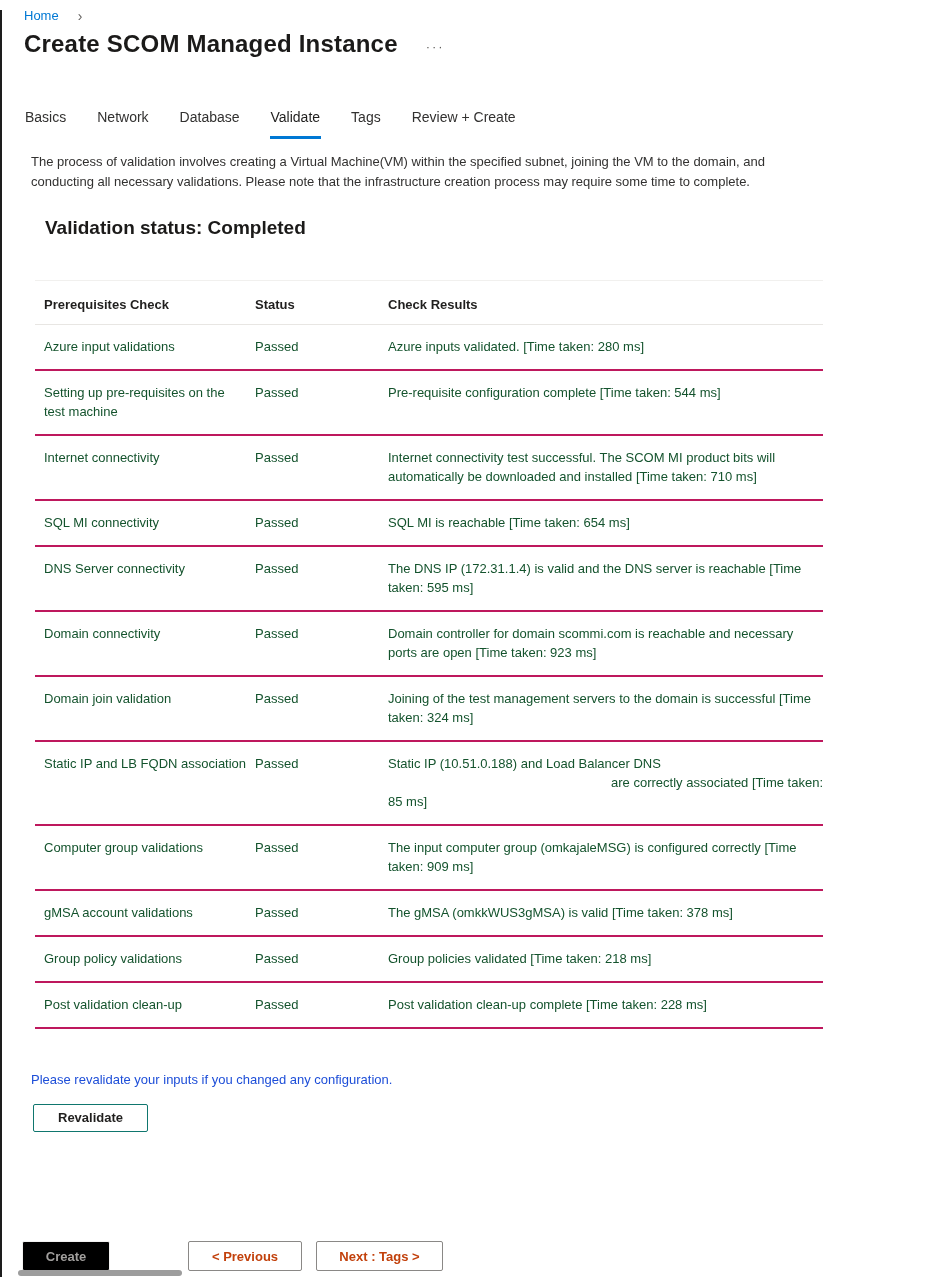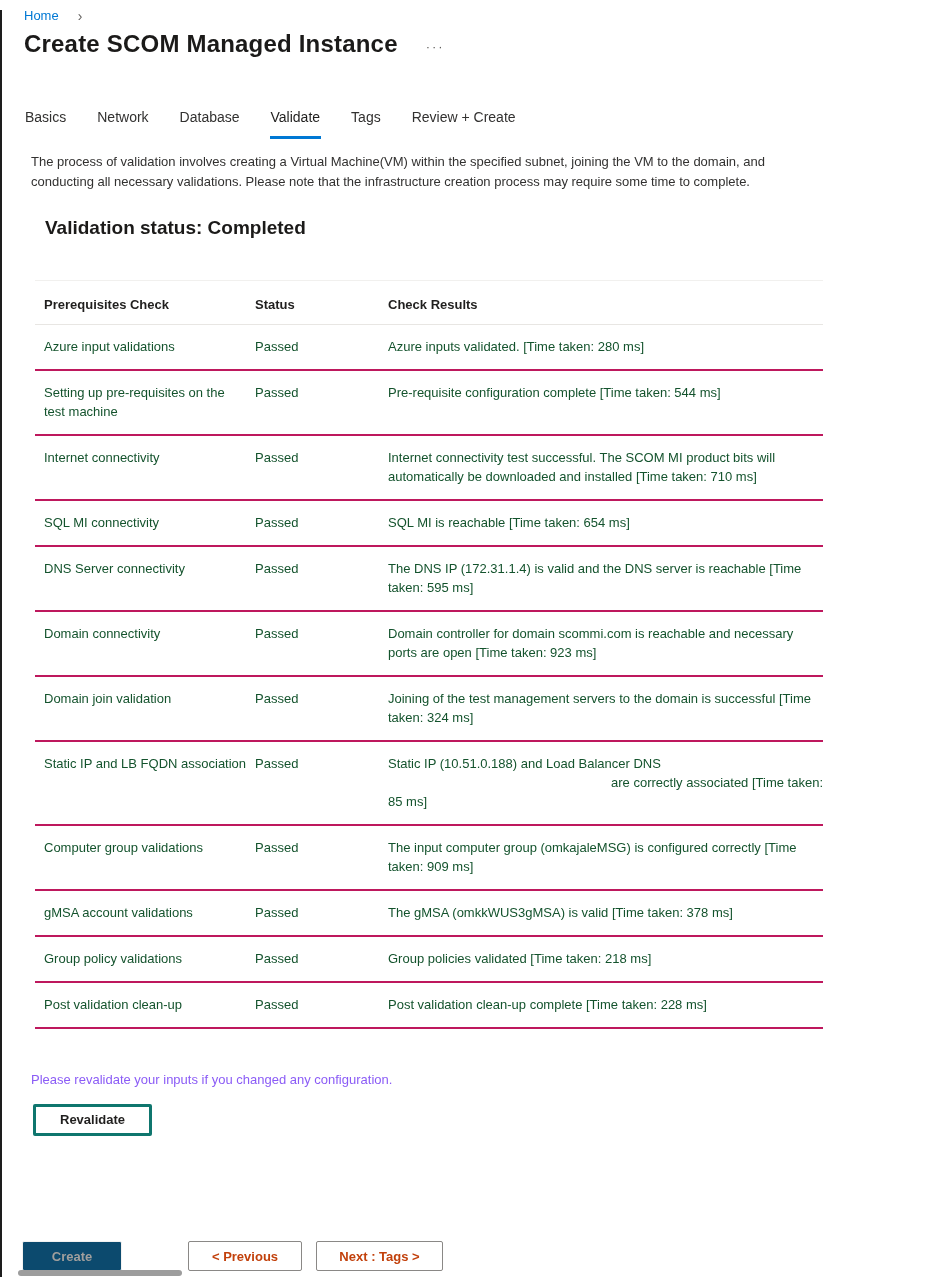--- a/index.html
+++ b/index.html
@@ -120,27 +120,27 @@
     color: #14532d;
   }
   .val-table th.col-check, .val-table td.col-check { width: 220px; padding-left: 9px; }
   .val-table th.col-status, .val-table td.col-status { width: 133px; }
   .val-table th.col-result, .val-table td.col-result { width: 435px; padding-right: 0; }
   .result-line-right { text-align: right; }
   
   .footer-note {
     margin: 43px 0 0 31px;
     font-size: 13px;
-    color: #8b5cf6;
+    color: #1d4ed8;
   }
   .revalidate-btn {
     margin: 17px 0 0 33px;
     display: inline-block;
     background: #ffffff;
-    border: 3px solid #0f766e;
+    border: 1px solid #0f766e;
     color: #201f1e;
     font-family: inherit;
     font-size: 13px;
     font-weight: bold;
     padding: 5px 24px 6px 24px;
     border-radius: 2px;
     cursor: pointer;
   }
   
   .bottom-bar {
@@ -154,22 +154,22 @@
     position: absolute;
     height: 30px;
     font-family: inherit;
     font-size: 13px;
     font-weight: bold;
     border-radius: 2px;
     cursor: pointer;
   }
   .btn-create {
     left: 22px;
-    width: 100px;
-    background: #0c4a6e;
+    width: 88px;
+    background: #000000;
     border: 1px solid #f3f2f1;
     color: #a19f9d;
     cursor: default;
   }
   .btn-secondary {
     background: #ffffff;
     border: 1px solid #8a8886;
     color: #c2410c;
   }
   .btn-previous { left: 188px; width: 114px; }

